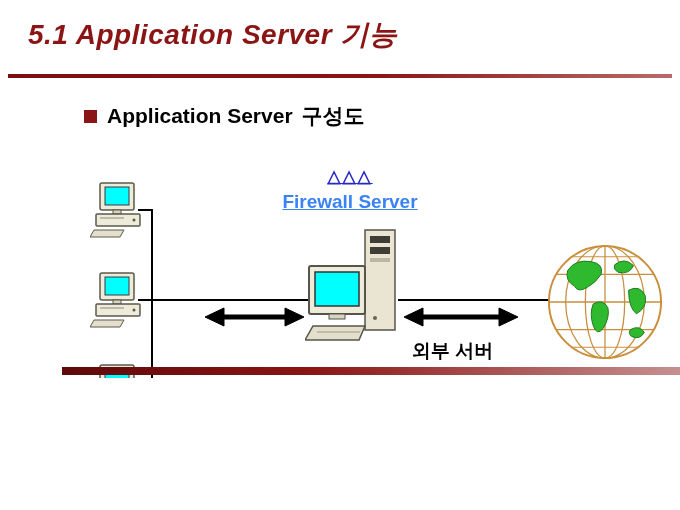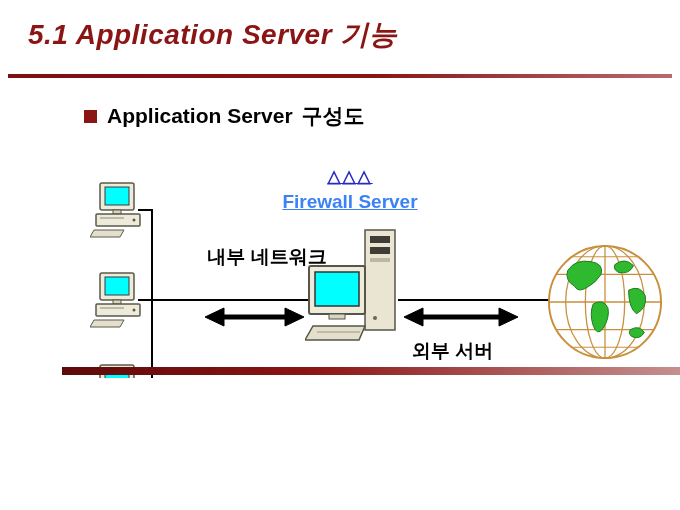--- a/index.html
+++ b/index.html
@@ -135,21 +135,20 @@
       <rect x="10" y="44" width="44" height="34" fill="#00FFFF" stroke="#333333" stroke-width="1.5"></rect>
       <rect x="24" y="86" width="16" height="5" fill="#D9D5C2" stroke="#55554A" stroke-width="1"></rect>
       <polygon points="8,98 60,98 54,112 0,112" fill="#E3DFCC" stroke="#55554A" stroke-width="1.5"></polygon>
       <line x1="12" y1="104" x2="55" y2="104" stroke="#99997F" stroke-width="1"></line>
     </svg>
   </div>
 
   <div class="fw-tri">△△△</div>
   <div class="fw-label">Firewall Server</div>
 
-  <div class="lbl lbl-in-net">내부 네트워크</div>
   <div class="lbl lbl-ex-srv">외부 서버</div>
 
   <div class="globe">
     <svg viewBox="0 0 120 120" xmlns="http://www.w3.org/2000/svg">
       <circle cx="60" cy="60" r="57" fill="#FFFFFF" stroke="#C98F3D" stroke-width="2"></circle>
       <ellipse cx="60" cy="60" rx="20" ry="57" fill="none" stroke="#C98F3D" stroke-width="1.3"></ellipse>
       <ellipse cx="60" cy="60" rx="40" ry="57" fill="none" stroke="#C98F3D" stroke-width="1.3"></ellipse>
       <line x1="60" y1="3" x2="60" y2="117" stroke="#C98F3D" stroke-width="1.3"></line>
       <line x1="3" y1="60" x2="117" y2="60" stroke="#C98F3D" stroke-width="1.3"></line>
       <line x1="11" y1="32" x2="109" y2="32" stroke="#C98F3D" stroke-width="1.3"></line>

